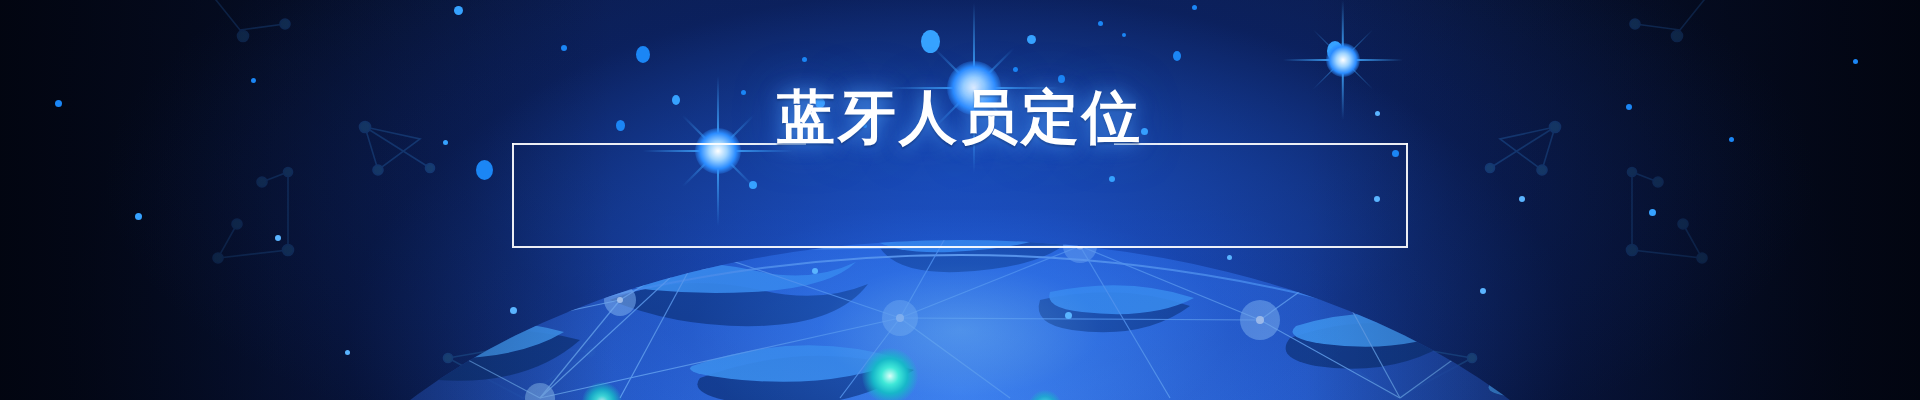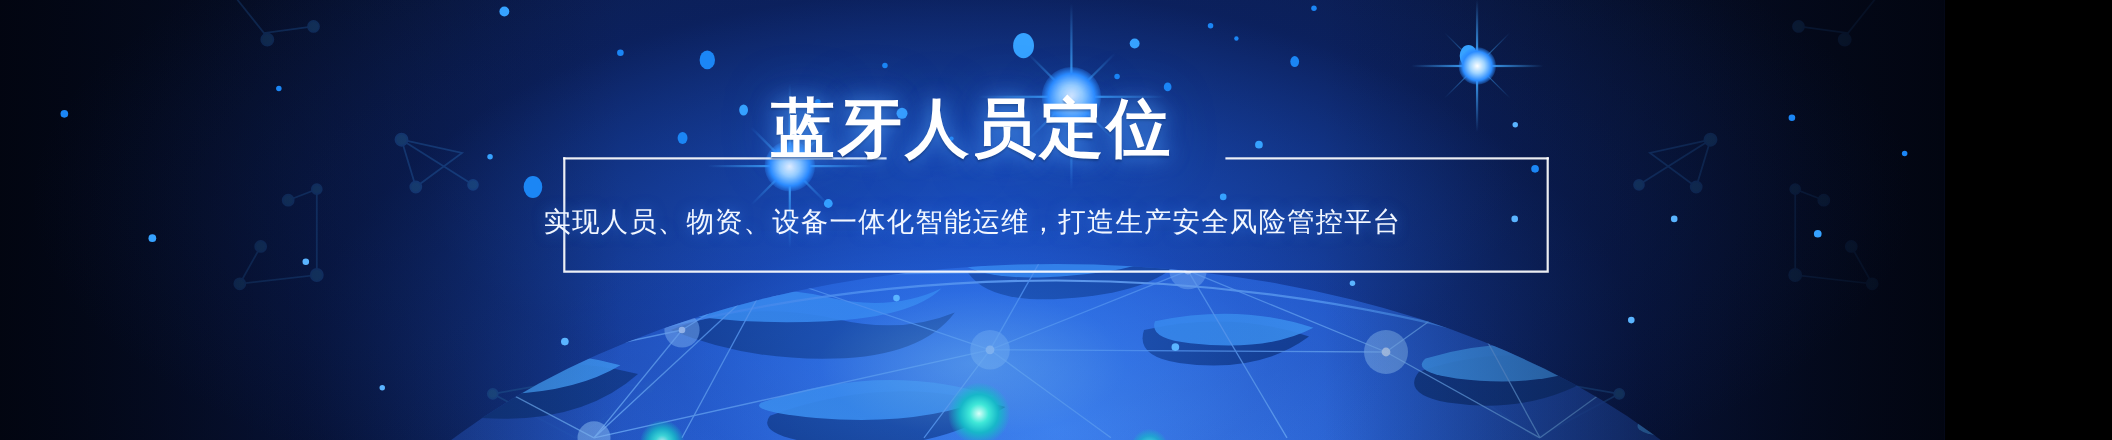--- a/index.html
+++ b/index.html
@@ -6,21 +6,21 @@
     margin: 0;
     padding: 0;
     background: #000;
   }
   body {
     font-family: "Liberation Sans", "DejaVu Sans", sans-serif;
   }
 
   #banner {
     position: relative;
-    width: 1768px;
+    width: 1920px;
     height: 400px;
     overflow: hidden;
     background: #050a1e;
   }
 
   
   .bg-base {
     position: absolute;
     inset: 0;
     background:
@@ -377,15 +377,14 @@
   <span class="cyan-spot" style="left:862px; top:348px; width:56px; height:56px;"></span>
   <span class="cyan-spot" style="left:582px; top:382px; width:40px; height:40px; opacity:.85;"></span>
   <span class="cyan-spot" style="left:1028px; top:390px; width:34px; height:34px; opacity:.7;"></span>
 
   <div class="frame-top-left"></div>
   <div class="frame-top-right"></div>
   <div class="frame"></div>
 
   <div class="title">蓝牙人员定位</div>
 
-  <div class="subtitle">实现人员、物资、设备一体化智能运维，打造生产安全风险管控平台</div>
 
 </div>
 
 </body></html>

